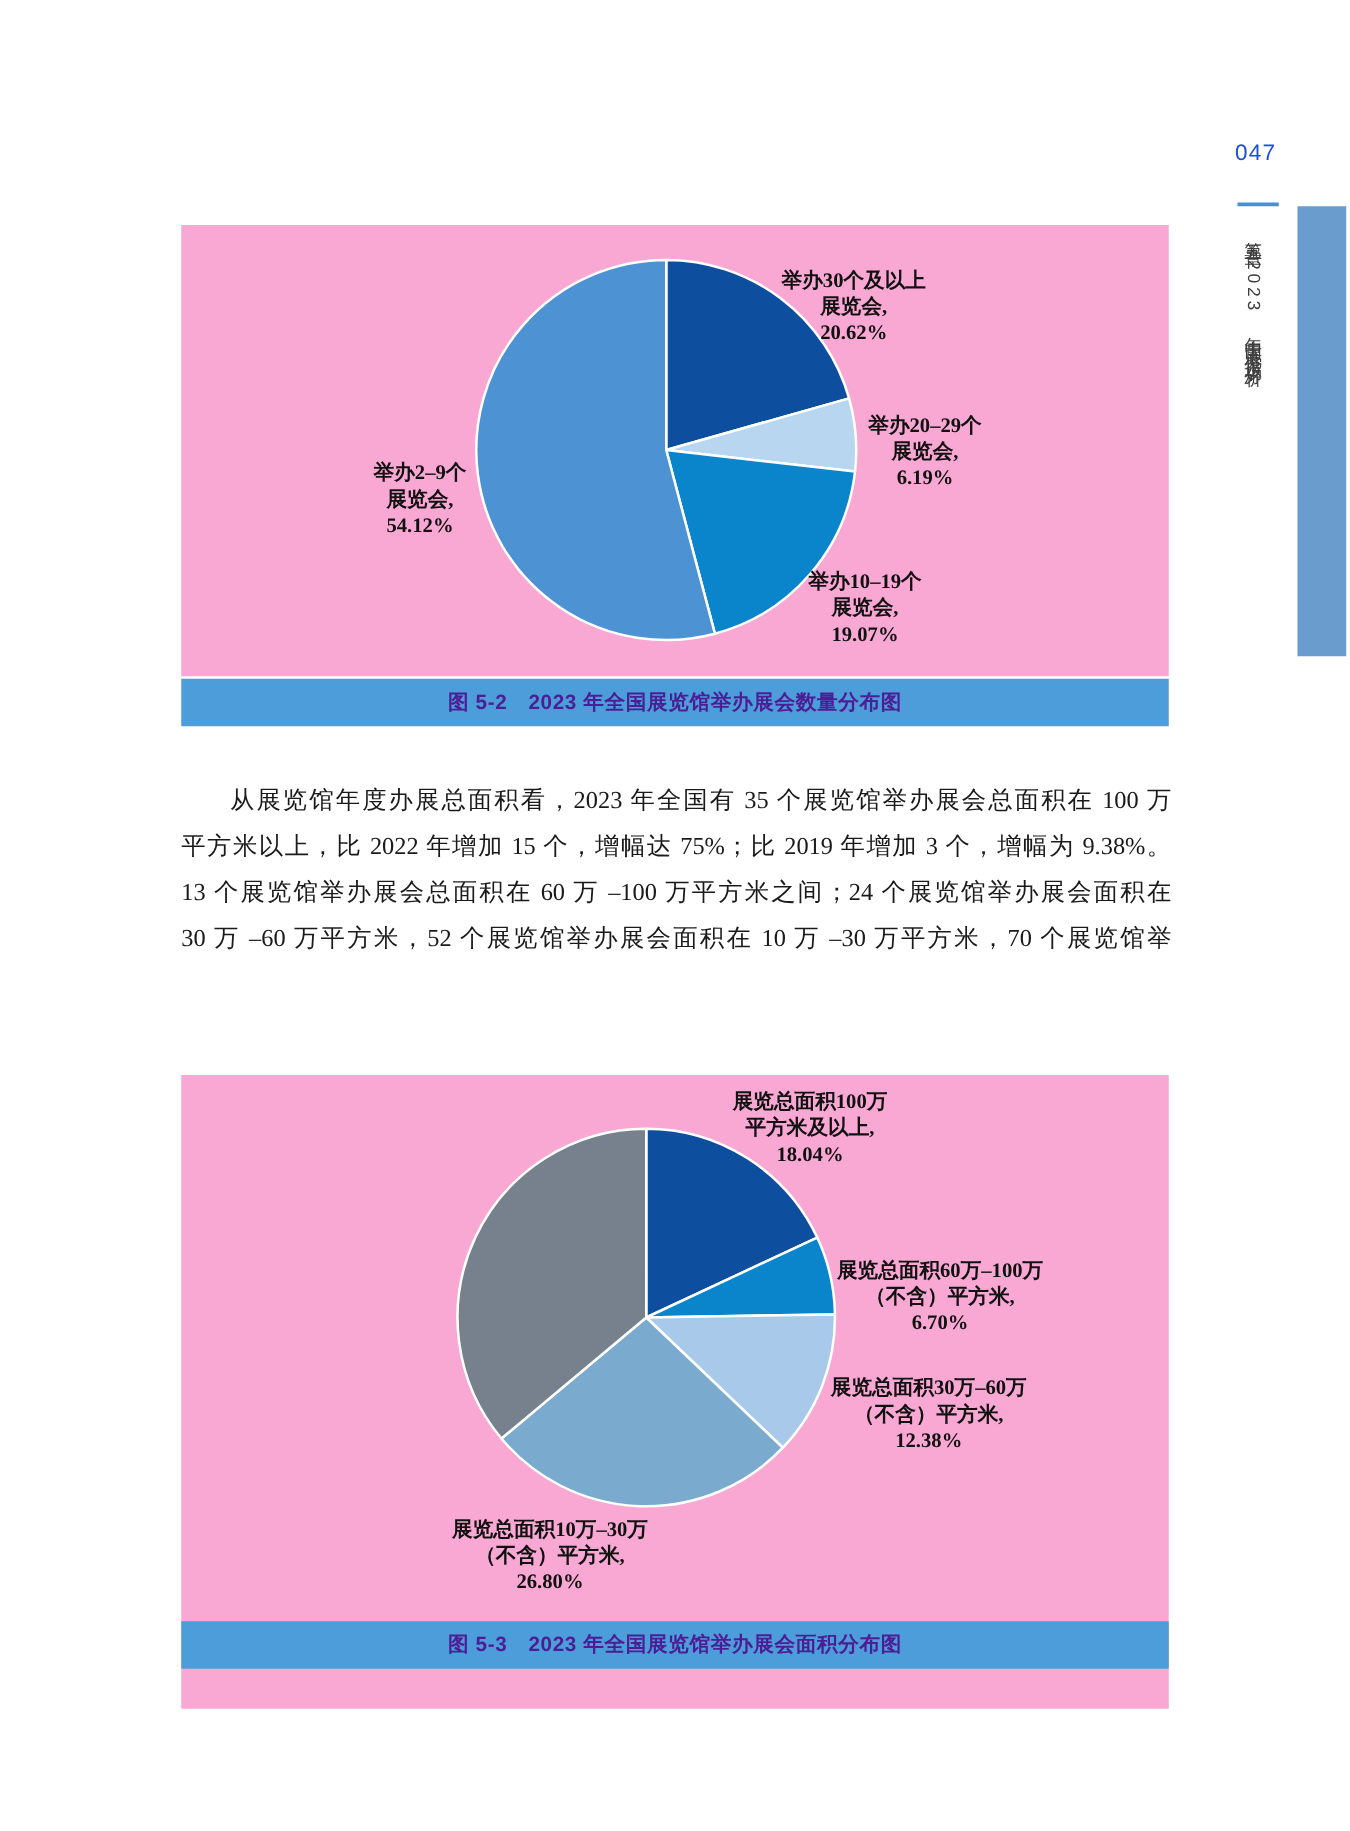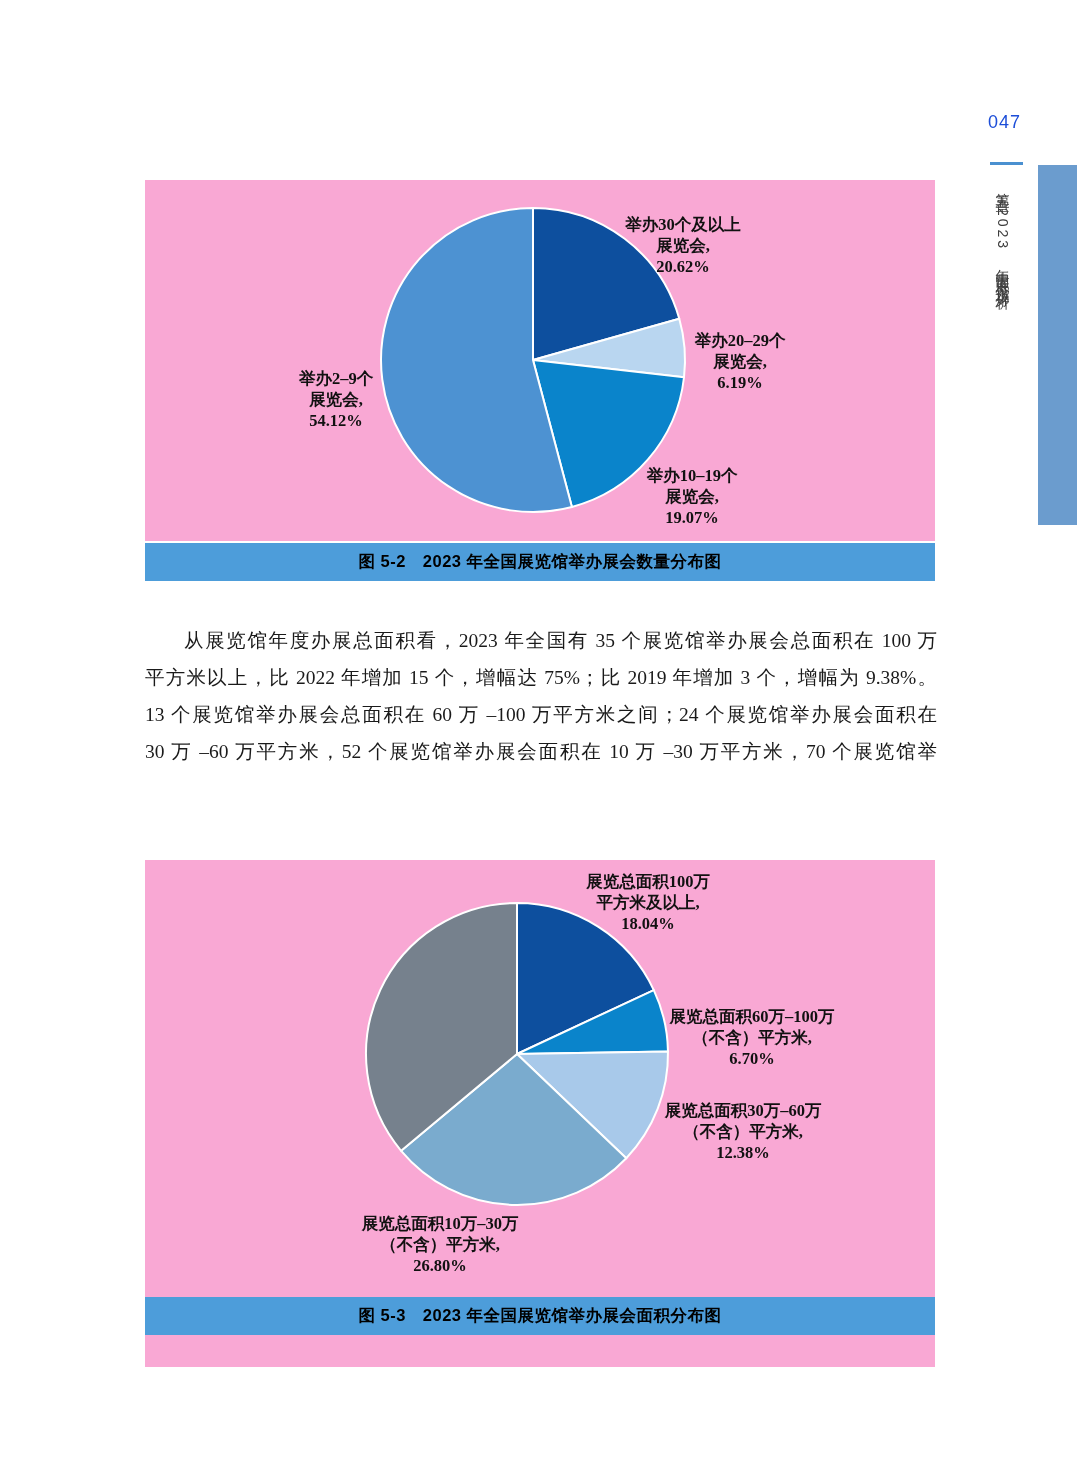--- a/index.html
+++ b/index.html
@@ -45,37 +45,37 @@
 
   .caption-bar {
     position: absolute; left: 145px; width: 790px; height: 38px;
     background: #4d9dda;
     display: flex; align-items: center; justify-content: center;
   }
   .caption-1 { top: 543px; }
   .caption-2 { top: 1297px; }
   .caption-bar .caption-text {
     font-family: "Liberation Sans", "DejaVu Sans", sans-serif;
-    font-weight: bold; font-size: 16.5px; color: #000000;
+    font-weight: bold; font-size: 16.5px; color: #4c1d95;
     letter-spacing: 0.5px;
   }
 
   
   .pie-label {
     position: absolute;
     transform: translate(-50%, -50%);
     text-align: center;
     white-space: pre-line;
     font-size: 16.5px; line-height: 1.27;
     font-weight: 600; color: #111111;
   }
   
   .p1-a { left: 538px; top: 66px; }
   .p1-b { left: 595px; top: 182px; }
-  .p1-c { left: 547px; top: 317px; }
+  .p1-c { left: 547px; top: 307px; }
   .p1-d { left: 191px; top: 220px; }
   
   .p2-a { left: 503px; top: 43px; }
   .p2-b { left: 607px; top: 178px; }
   .p2-c { left: 598px; top: 272px; }
   .p2-d { left: 295px; top: 385px; }
   .p2-e { left: 157px; top: 194px; }
 
   
   .paragraph {

